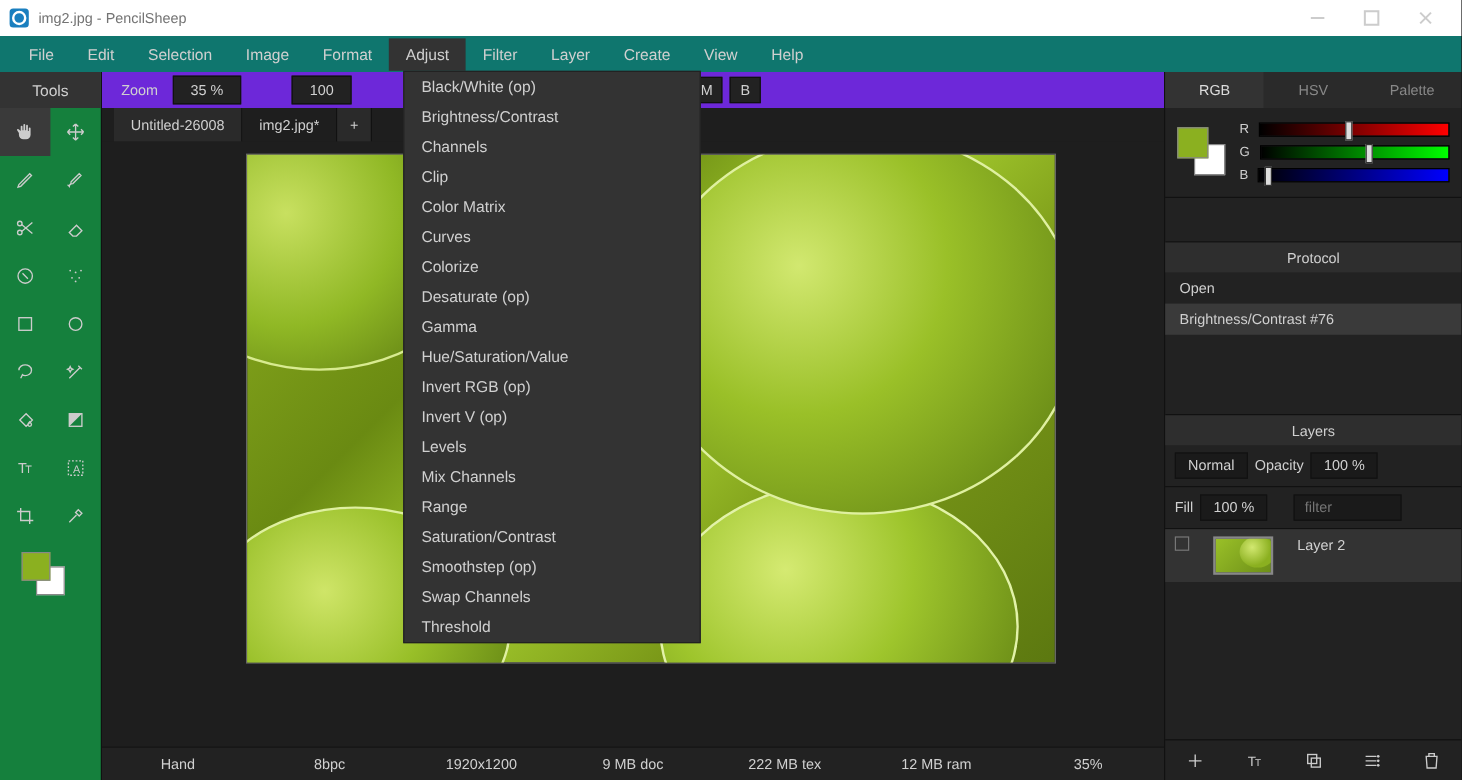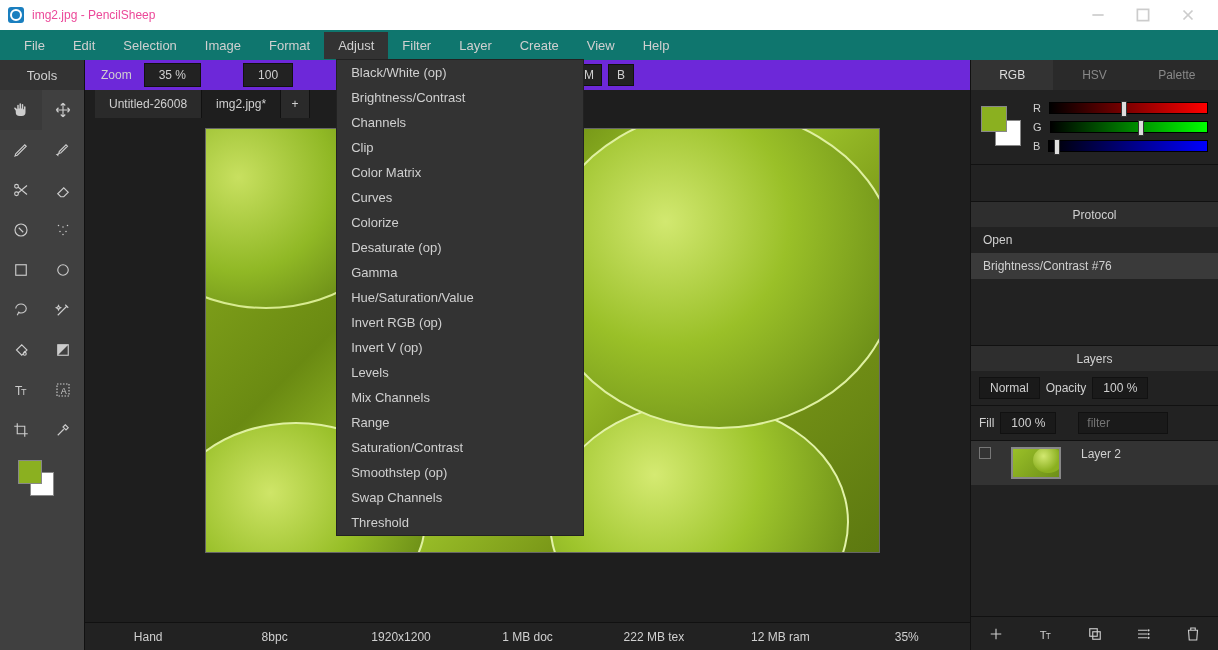--- a/index.html
+++ b/index.html
@@ -1,39 +1,39 @@
 <!DOCTYPE html>
 <html><head>
 <meta charset="utf-8">
 <style>
 * { margin: 0; padding: 0; box-sizing: border-box; font-family: "Segoe UI", Arial, sans-serif; }
 body { background: #1a1a1a; color: #d0d0d0; width: 1218px; height: 650px; overflow: hidden; display: flex; flex-direction: column; }
 
 
-.titlebar { height: 30px; background: #fff; color: #ec4899; display: flex; align-items: center; padding: 0 8px; font-size: 12px; }
+.titlebar { height: 30px; background: #fff; color: #737373; display: flex; align-items: center; padding: 0 8px; font-size: 12px; }
 .titlebar .app-icon { width: 16px; height: 16px; margin-right: 8px; background: #1a7fbf; border-radius: 3px; display: flex; align-items: center; justify-content: center; }
 .titlebar .app-icon::before { content: ''; width: 8px; height: 8px; border: 2px solid #fff; border-radius: 50%; }
 .titlebar .title { flex: 1; }
 .titlebar .win-controls { display: flex; gap: 0; }
 .titlebar .win-btn { width: 45px; height: 30px; display: flex; align-items: center; justify-content: center; cursor: pointer; }
 
 
 .menubar { height: 30px; background: #0f766e; display: flex; align-items: center; padding: 0 10px; font-size: 13px; }
 .menubar .item { padding: 6px 14px; cursor: pointer; position: relative; }
 .menubar .item.open { background: #333; }
 
 
 .dropdown { position: absolute; top: 100%; left: 12px; background: #333; min-width: 248px; z-index: 1000; border: 1px solid #222; }
 .dropdown .ditem { padding: 5px 14px; font-size: 13px; cursor: pointer; white-space: nowrap; }
 
 
 .app-body { flex: 1; display: flex; background: #1e1e1e; overflow: hidden; }
 
 
-.tools-panel { width: 85px; background: #404040; display: flex; flex-direction: column; border-right: 1px solid #111; }
+.tools-panel { width: 85px; background: #15803d; display: flex; flex-direction: column; border-right: 1px solid #111; }
 .tools-header { height: 30px; background: #333; display: flex; align-items: center; justify-content: center; font-size: 13px; }
 .tools-grid { display: grid; grid-template-columns: 1fr 1fr; }
 .tool-btn { height: 40px; display: flex; align-items: center; justify-content: center; cursor: pointer; }
 .tool-btn.selected { background: #3a3a3a; }
 .color-swatches { padding: 10px 18px; position: relative; height: 56px; }
 .swatch-fg { position: absolute; width: 24px; height: 24px; background: #8bb020; border: 1px solid #888; top: 10px; left: 18px; }
 .swatch-bg { position: absolute; width: 24px; height: 24px; background: #fff; border: 1px solid #888; top: 22px; left: 30px; }
 
 
 .center { flex: 1; display: flex; flex-direction: column; overflow: hidden; }
@@ -293,21 +293,21 @@
         <div class="leaf leaf2"></div>
         <div class="leaf leaf3"></div>
         <div class="leaf leaf4"></div>
         <div class="leaf leaf1"></div>
       </div>
     </div>
     <div class="statusbar">
       <div class="cell">Hand</div>
       <div class="cell">8bpc</div>
       <div class="cell">1920x1200</div>
-      <div class="cell">1 MB doc</div>
+      <div class="cell">9 MB doc</div>
       <div class="cell">222 MB tex</div>
       <div class="cell">12 MB ram</div>
       <div class="cell">35%</div>
     </div>
   </div>
 
   <div class="right-panels">
     <div class="panel-tabs">
       <div class="panel-tab active">RGB</div>
       <div class="panel-tab">HSV</div>

